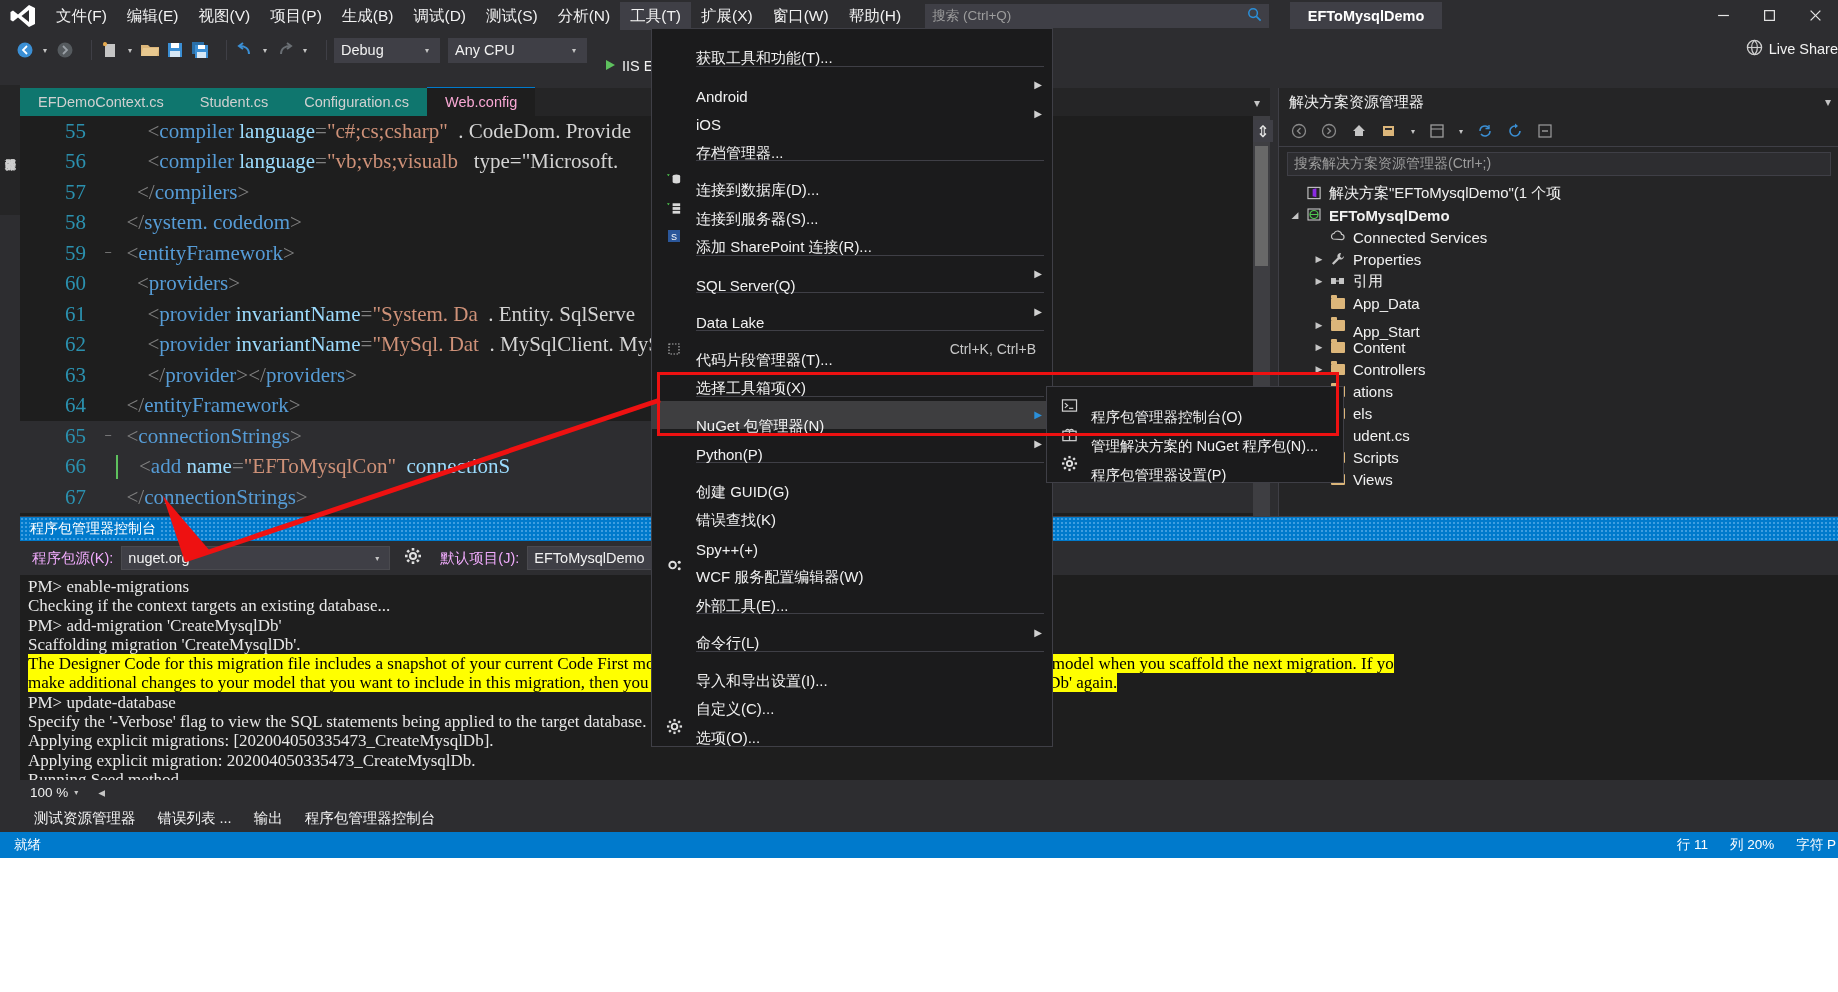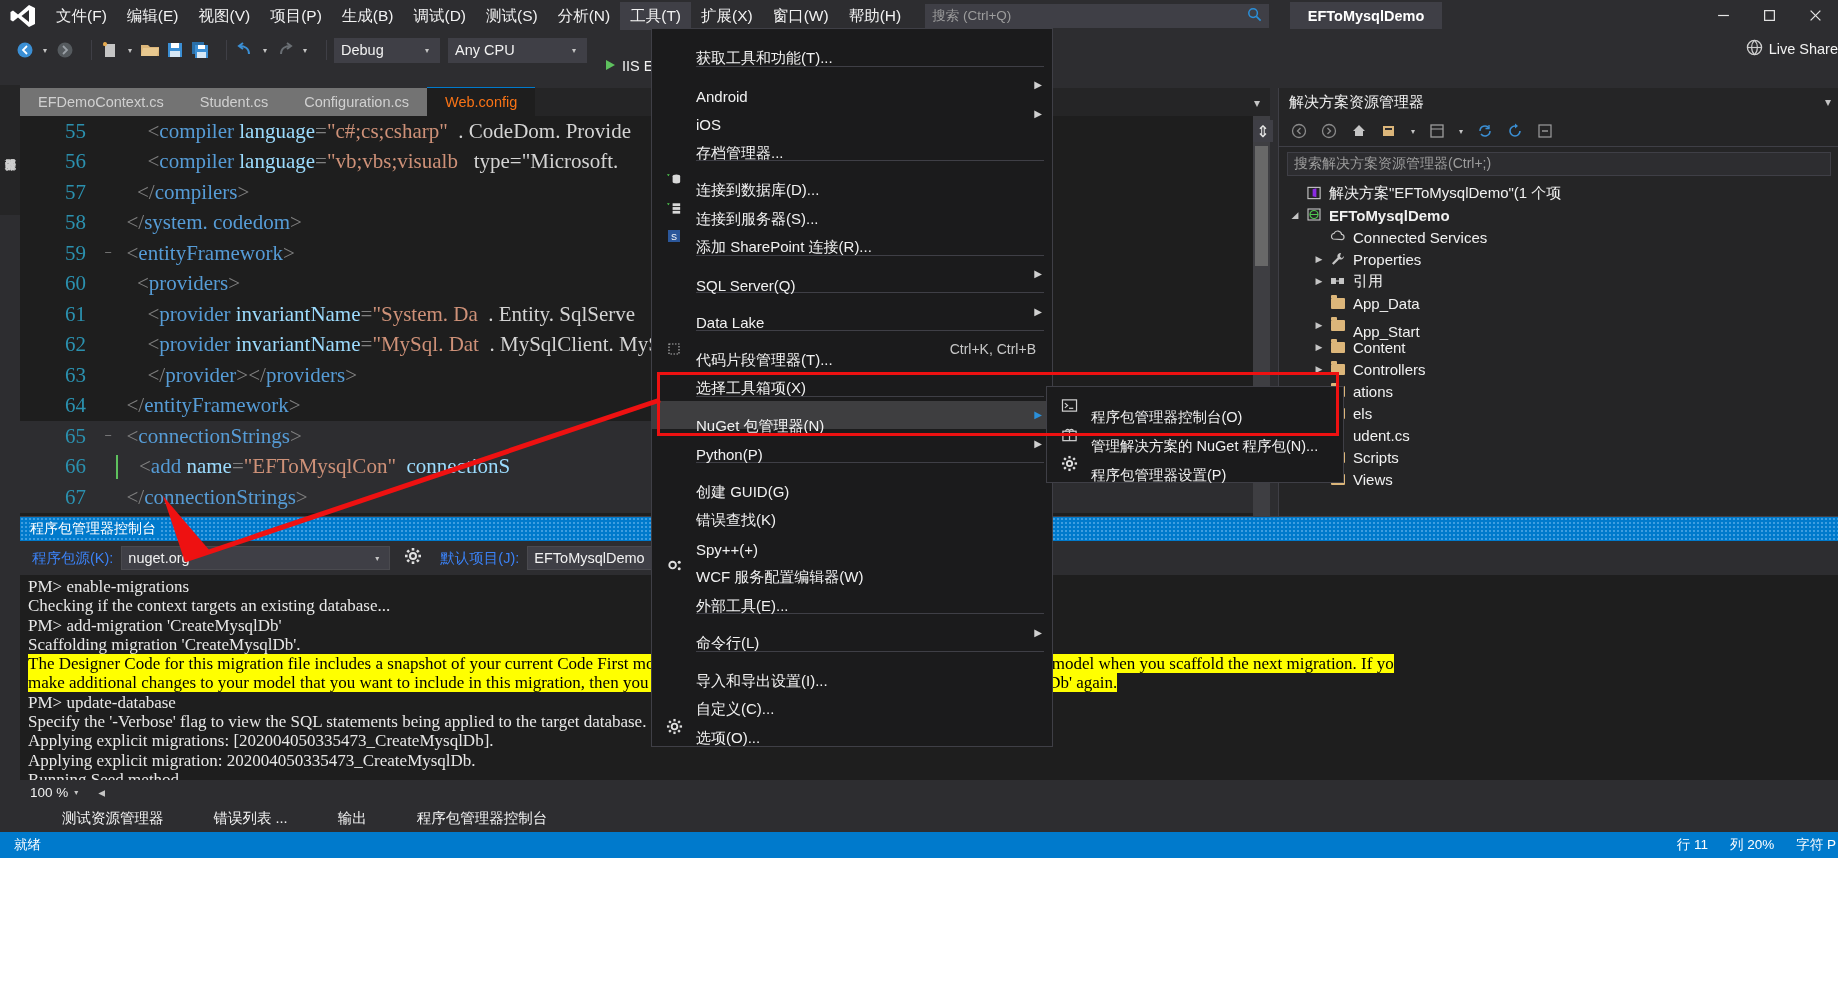--- a/index.html
+++ b/index.html
@@ -73,23 +73,23 @@
     display:flex; align-items:center; justify-content:center; letter-spacing:0px;
   }
 
   
   .doctabs {
     position:absolute; left:20px; top:88px; width:1250px; height:28px;
     background:#252526; display:flex; align-items:flex-end;
   }
   .doctab {
     height:28px; padding:0 18px; display:flex; align-items:center;
-    font-size:14.5px; color:#d0d0d0; background:#737373;
-  }
-  .doctab.active { background:#1e1e1e; color:#f97316; border-top:1px solid #007acc; }
+    font-size:14.5px; color:#d0d0d0; background:#0f766e;
+  }
+  .doctab.active { background:#1e1e1e; color:#f9a8d4; border-top:1px solid #007acc; }
   .tabs-caret { position:absolute; right:6px; top:7px; color:#c5c5c5; font-size:12px; }
 
   
   .editor {
     position:absolute; left:20px; top:116px; width:1250px; height:400px;
     background:#1e1e1e; overflow:hidden;
     font-family:"Liberation Serif", serif;
   }
   .code-line { display:flex; height:30.5px; align-items:center; font-size:21px; }
   .ln {
@@ -123,21 +123,21 @@
     height:24px; background:#007acc; color:#fff; font-size:14px;
     display:flex; align-items:center; padding-left:10px;
     background-image:radial-gradient(#3f9ee0 1px, transparent 1px);
     background-size:4px 4px;
   }
   .pmc-titletext { background:#007acc; padding-right:4px; }
   .pmc-toolbar {
     height:34px; background:#2d2d30; display:flex; align-items:center;
     padding-left:12px; gap:8px; border-bottom:1px solid #3f3f46;
   }
-  .pmc-label { font-size:14.5px; color:#3b82f6; }
+  .pmc-label { font-size:14.5px; color:#f0abfc; }
   .pmc-combo {
     height:22px; width:255px; background:#3f3f46; color:#f1f1f1;
     font-size:14.5px; display:flex; align-items:center; justify-content:space-between;
     padding:0 6px; border:1px solid #4a4a4f;
   }
   .pmc-combo2 { width:215px; }
   .pmc-console {
     position:absolute; left:0; top:58px; width:1818px; height:206px;
     background:#1e1e1e; color:#e8e8e8;
     font-family:"Liberation Serif", serif; font-size:17px; line-height:19.3px;
@@ -149,21 +149,21 @@
   .zoombar {
     position:absolute; left:20px; top:780px; width:1818px; height:24px;
     background:#2d2d30; display:flex; align-items:center; padding-left:10px;
     font-size:13.5px; color:#f1f1f1; gap:6px;
   }
   .zoom-caret { font-size:8px; color:#c5c5c5; }
   .bottom-tabs {
     position:absolute; left:20px; top:804px; width:1818px; height:28px;
     background:#2d2d30; display:flex; align-items:center; padding-left:14px; gap:22px;
   }
-  .btab { font-size:14.5px; color:#f1f1f1;margin-left:28px; }
+  .btab { font-size:14.5px; color:#f1f1f1; }
 
   
   .sln {
     position:absolute; left:1278px; top:88px; width:560px; height:432px;
     background:#252526; border-left:1px solid #3f3f46;
   }
   .sln-head {
     height:28px; display:flex; align-items:center; justify-content:space-between;
     padding:0 8px 0 10px; font-size:15px; color:#f1f1f1;
   }

